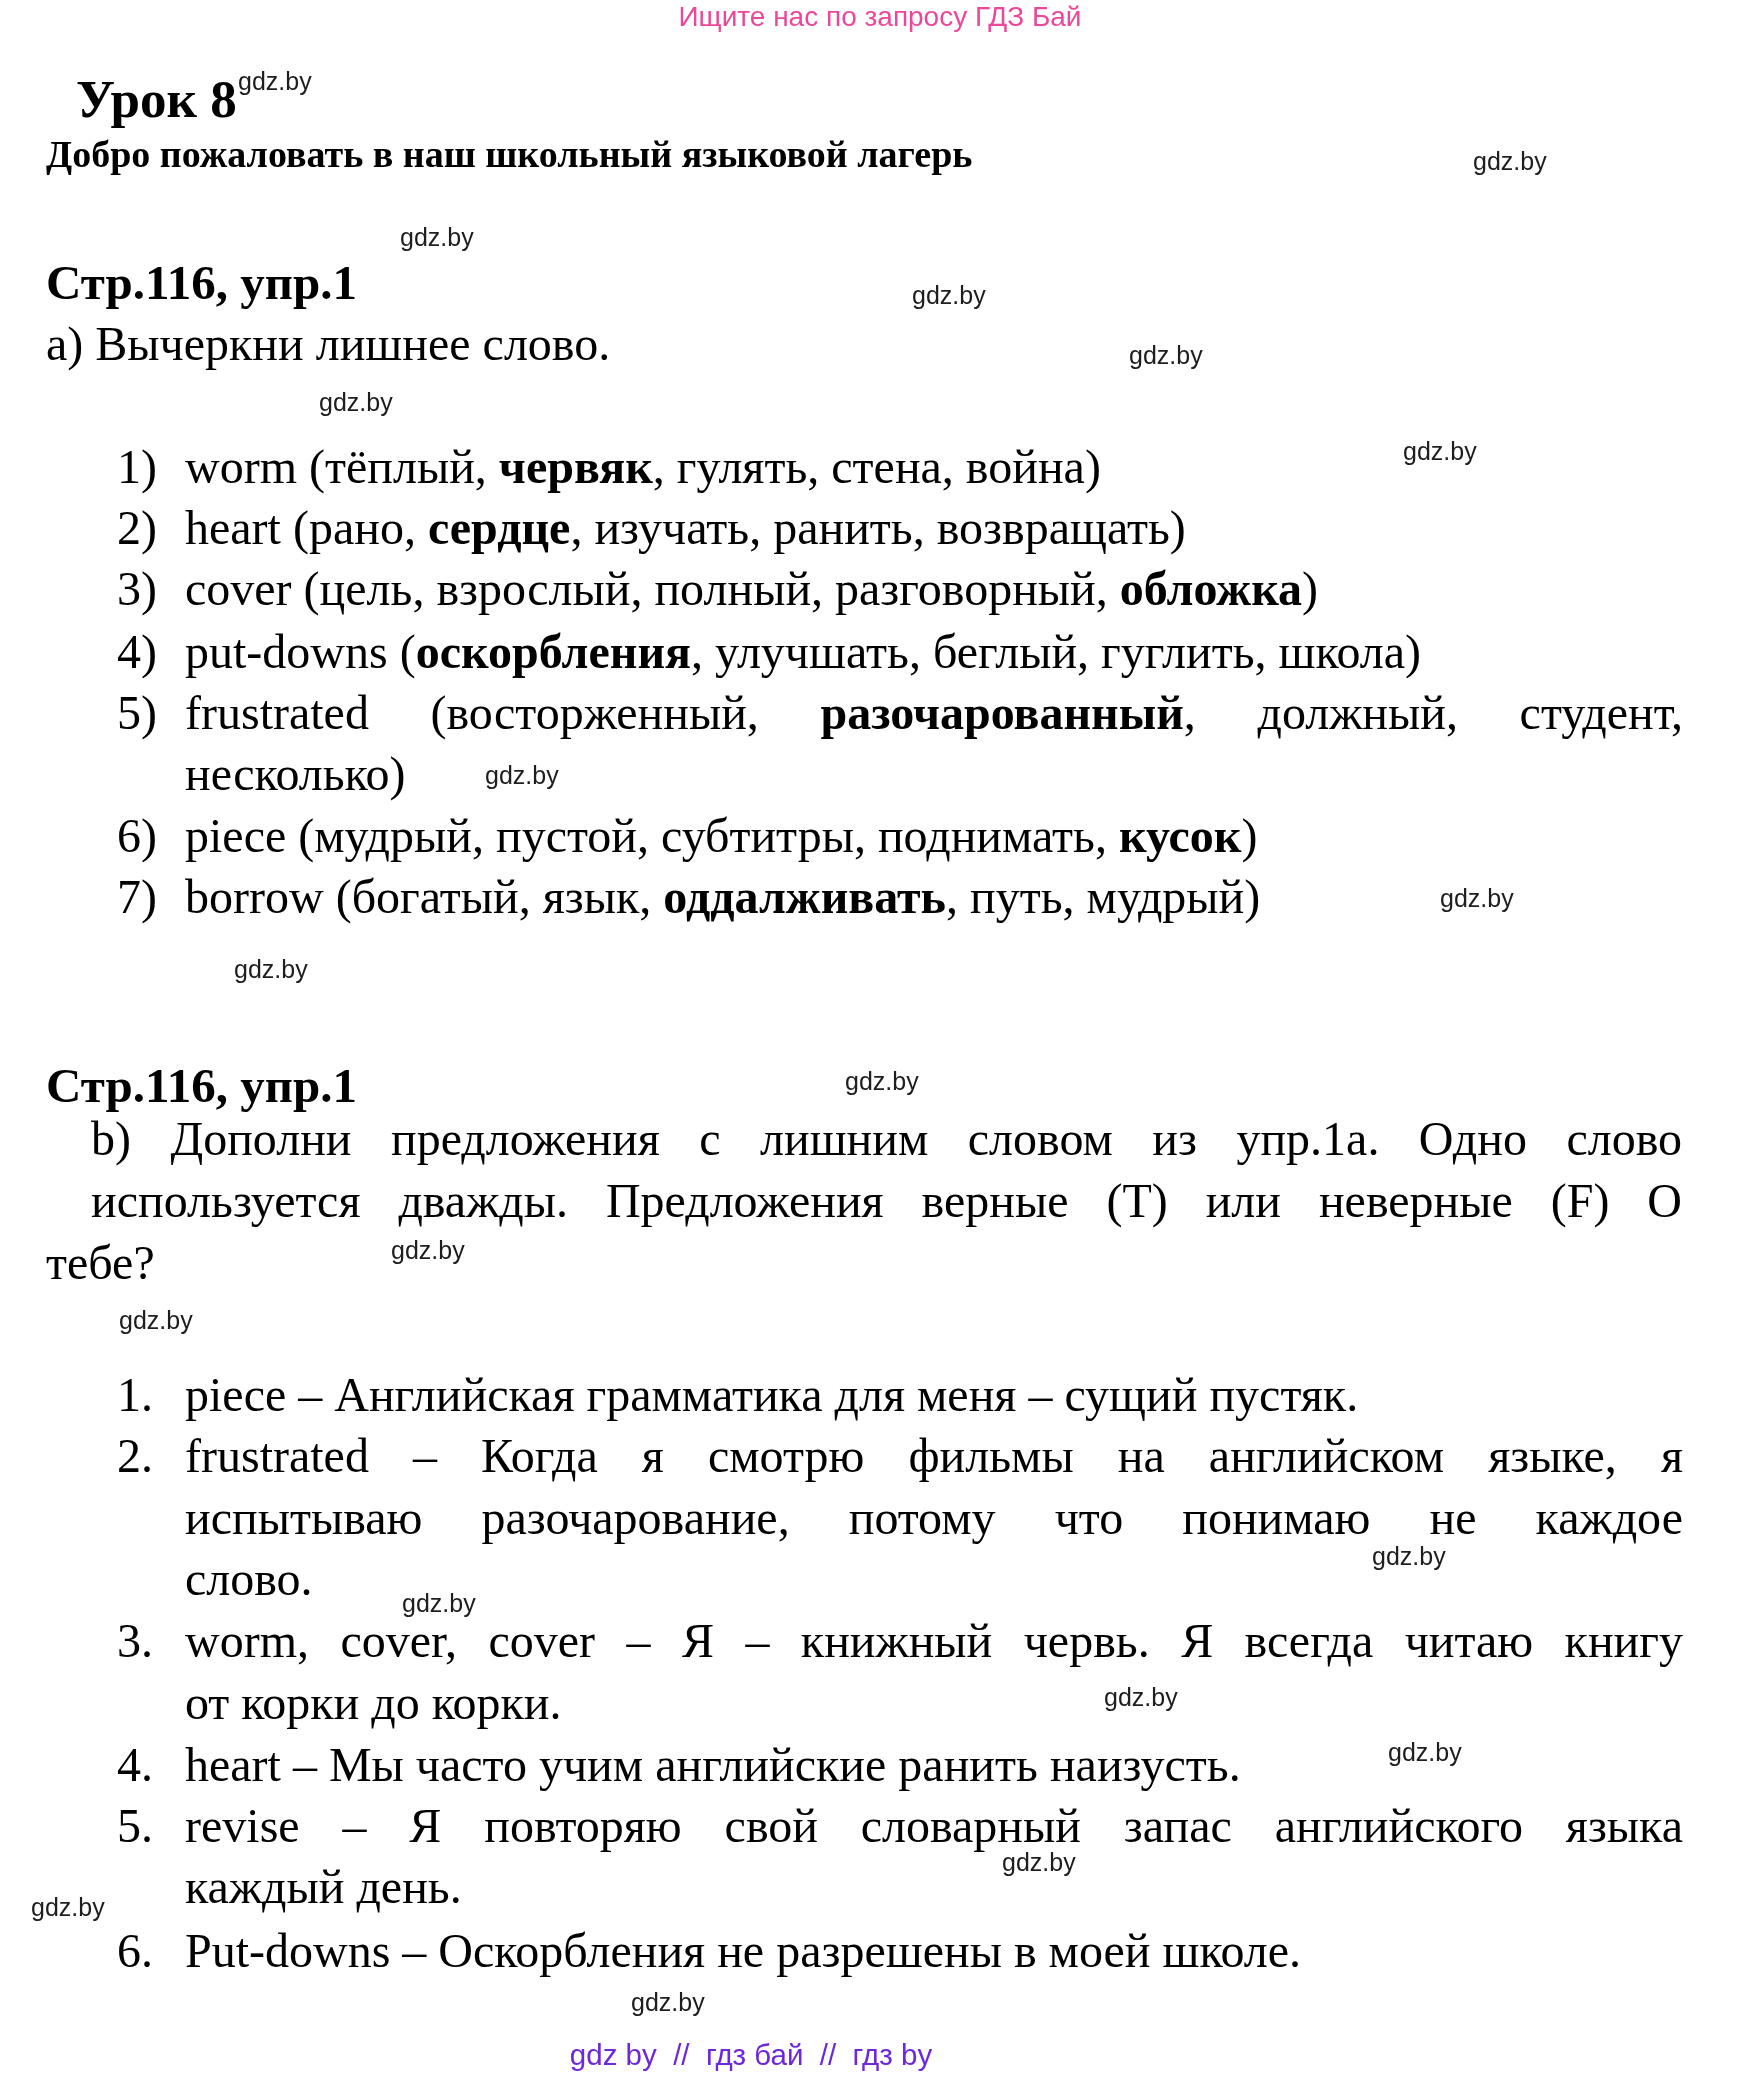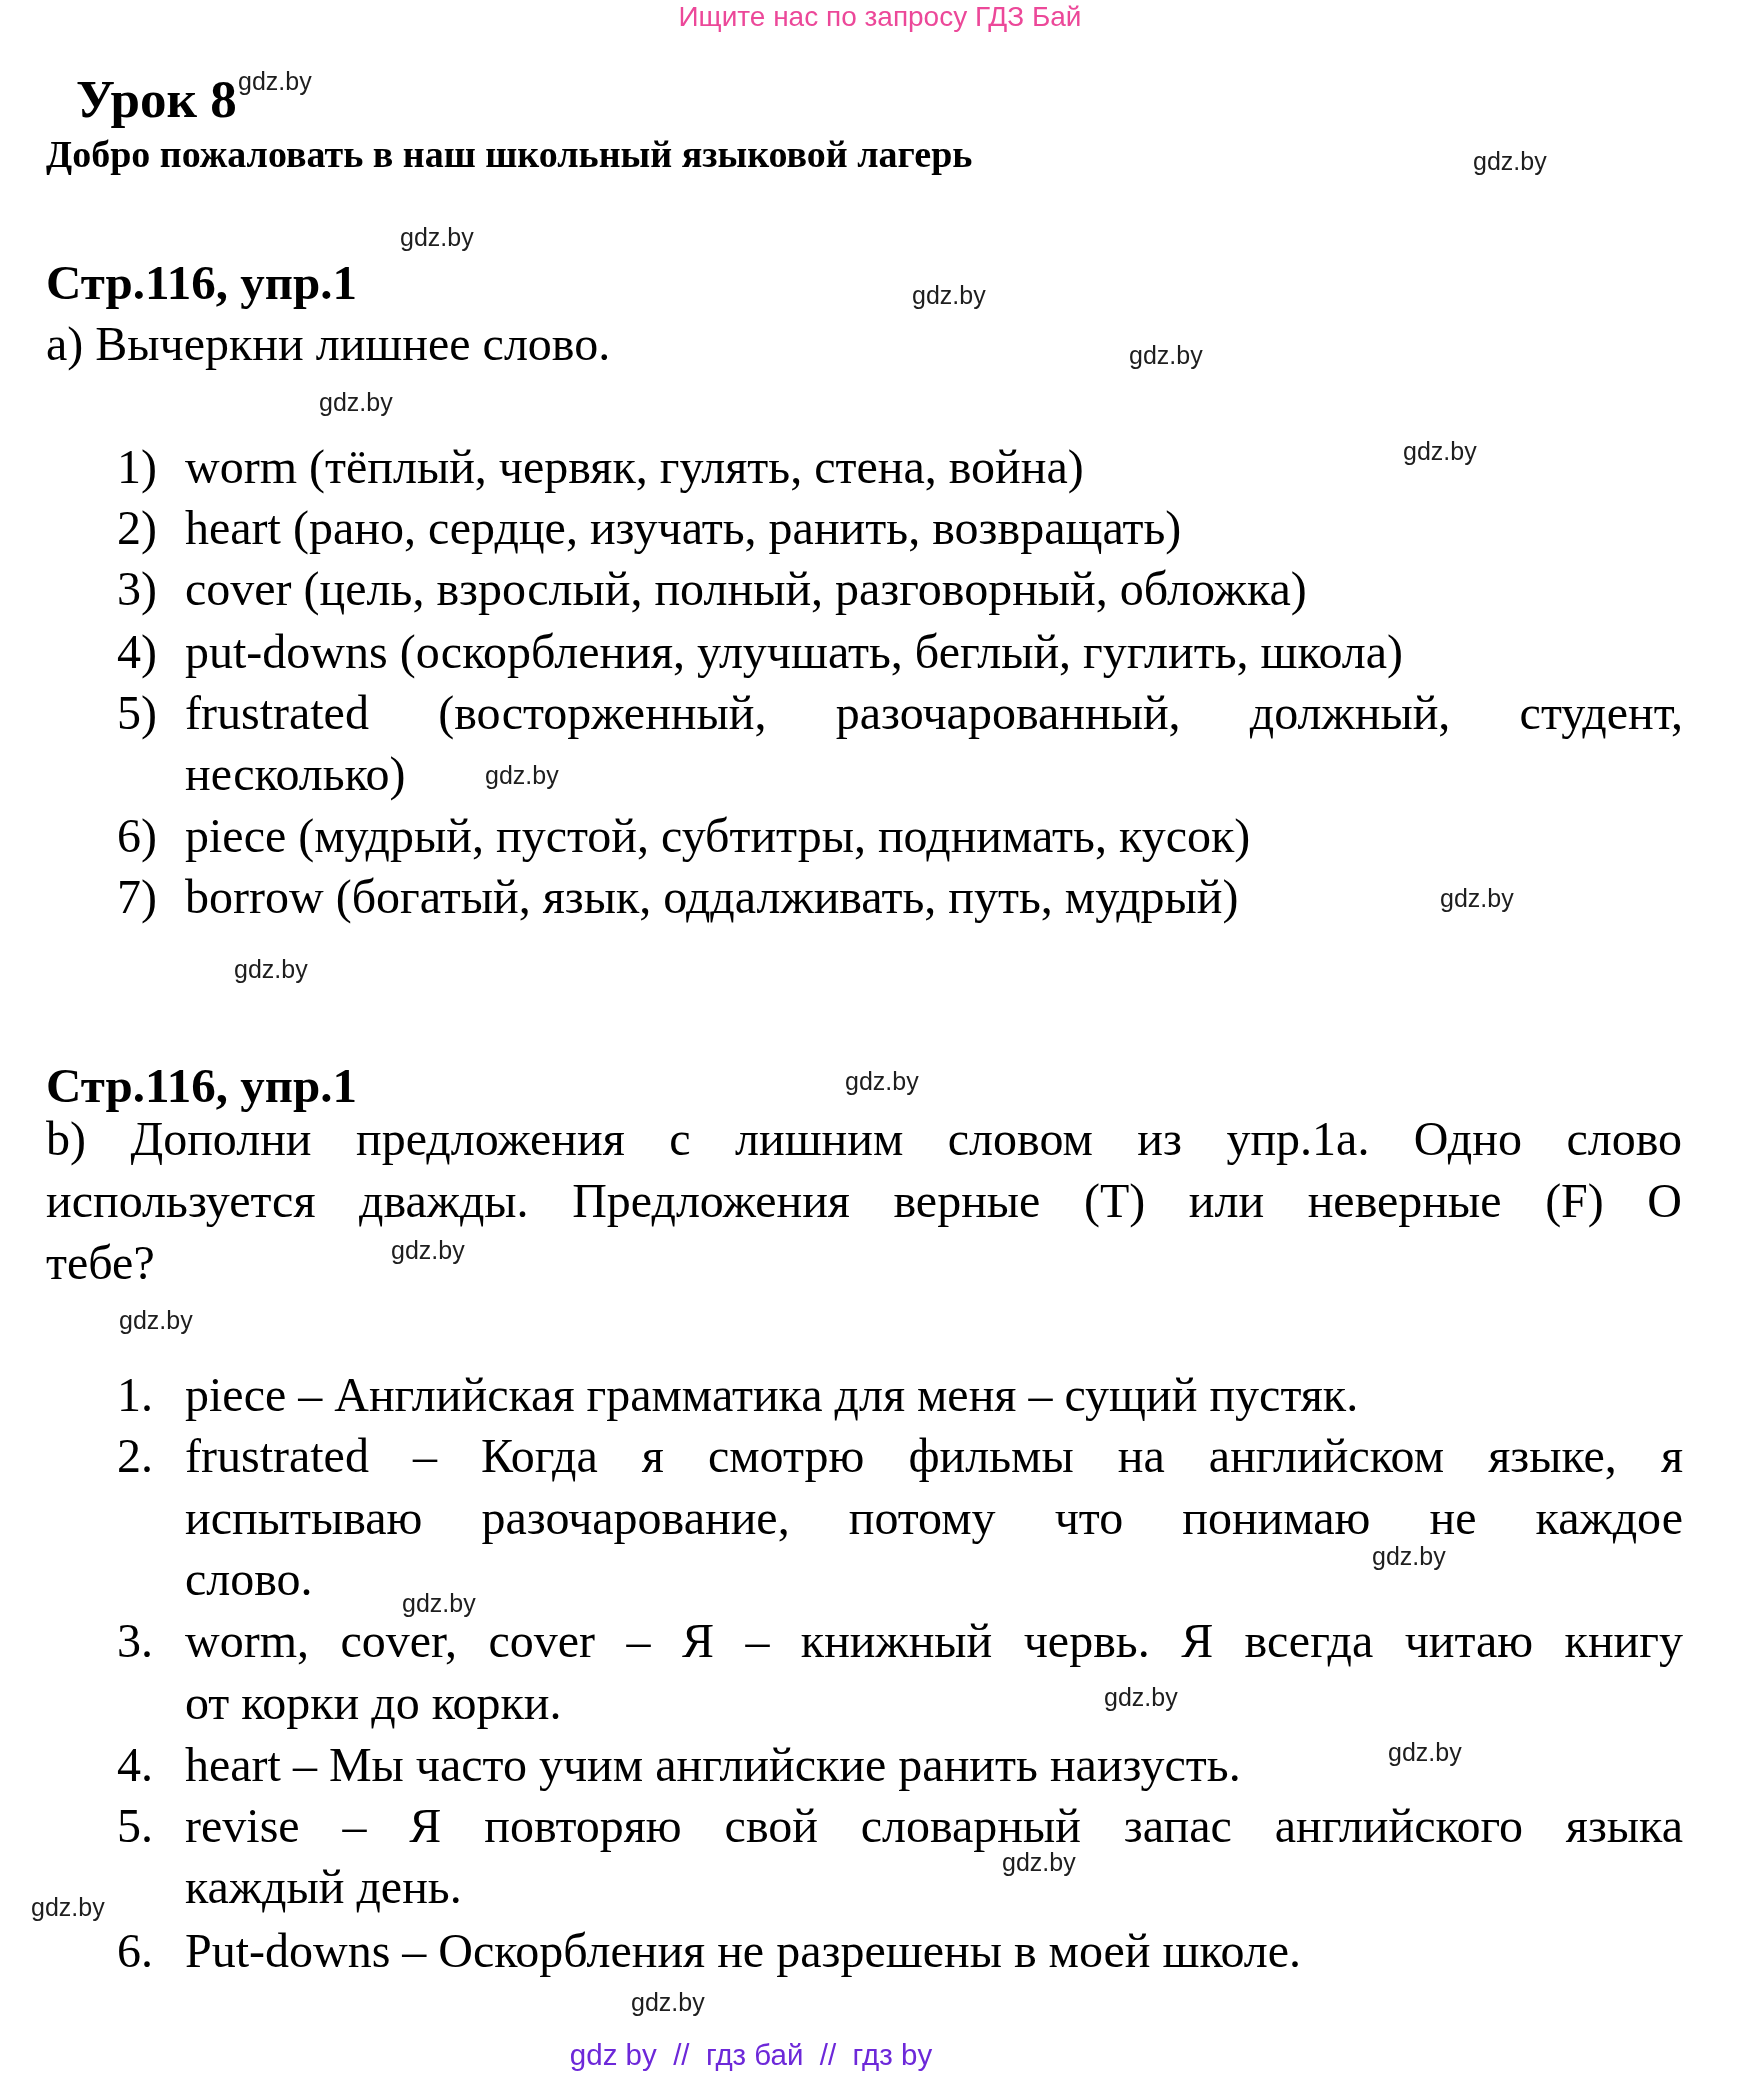--- a/index.html
+++ b/index.html
@@ -14,26 +14,26 @@
   .footer {
     left: 0; width: 1502px; top: 2036px; text-align: center;
     font-family: "Liberation Sans", "DejaVu Sans", sans-serif;
     font-size: 29.5px; line-height: 37px; color: #6d28d9; white-space: pre;
   }
   .h-lesson { left: 48px; font-size: 53px; font-weight: bold; line-height: 1; white-space: nowrap; margin-left: 28px; }
   .h-title  { left: 46px; font-size: 38px; font-weight: bold; line-height: 1; white-space: nowrap; }
   .h-ex     { left: 46px; font-size: 49px; font-weight: bold; line-height: 1; white-space: nowrap; }
   .line     { font-size: 48px; line-height: 1; white-space: nowrap; }
   .para     { left: 46px; width: 1636px; font-size: 48px; line-height: 62px; text-align: justify; text-align-last: auto; }
-  .para .jl { display: block; text-align: justify; text-align-last: justify; }
+  .para .jl { display: block; text-align: justify; text-align-last: justify; margin-left: 45px; }
   .para .ll { display: block; text-align: left; }
   .num  { position: absolute; left: 117px; font-size: 48px; line-height: 1; white-space: nowrap; }
   .txt  { position: absolute; left: 185px; font-size: 48px; line-height: 1; white-space: nowrap; }
   .jtxt { position: absolute; left: 185px; width: 1498px; font-size: 48px; line-height: 1; text-align: justify; text-align-last: justify; white-space: normal; }
-  b { font-weight: normal; }
+  b { font-weight: bold; }
   .wm {
     position: absolute; font-family: "Liberation Sans", "DejaVu Sans", sans-serif;
     font-size: 25px; line-height: 31px; color: #1e1e1e; white-space: nowrap;
   }
 </style>
 </head>
 <body>
 
 <div class="abs top-banner">Ищите нас по запросу ГДЗ Бай</div>
 

